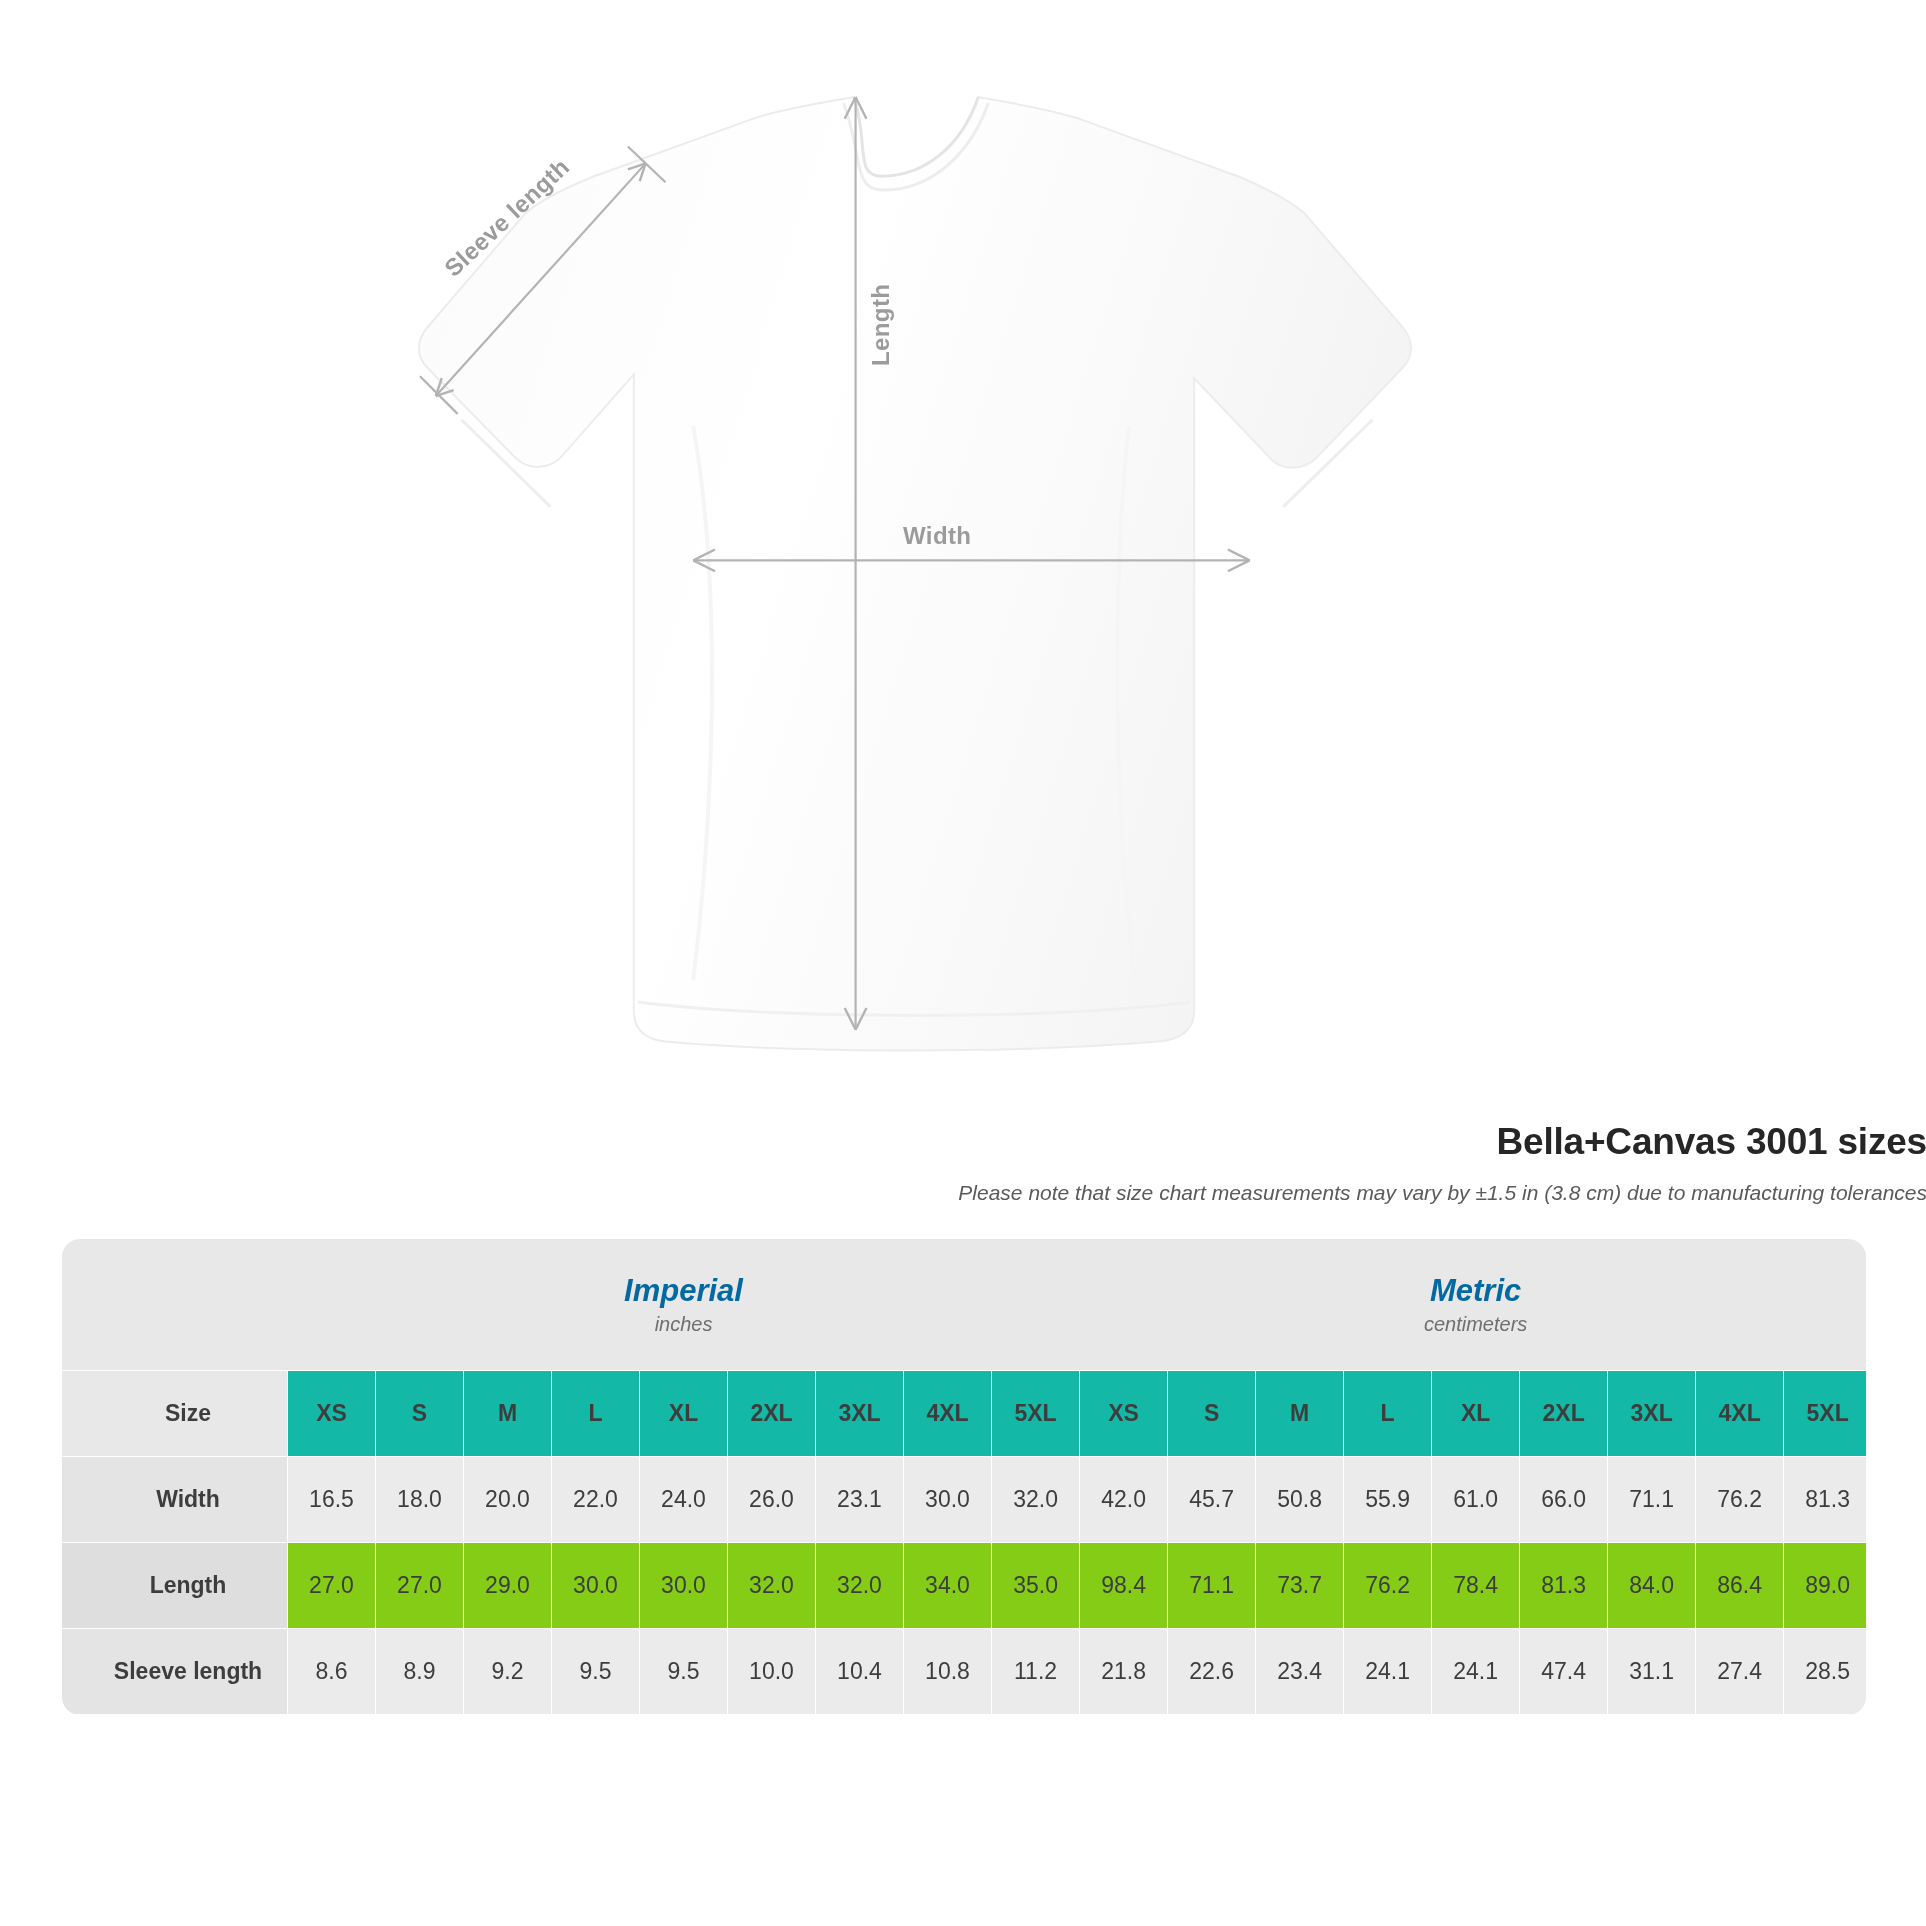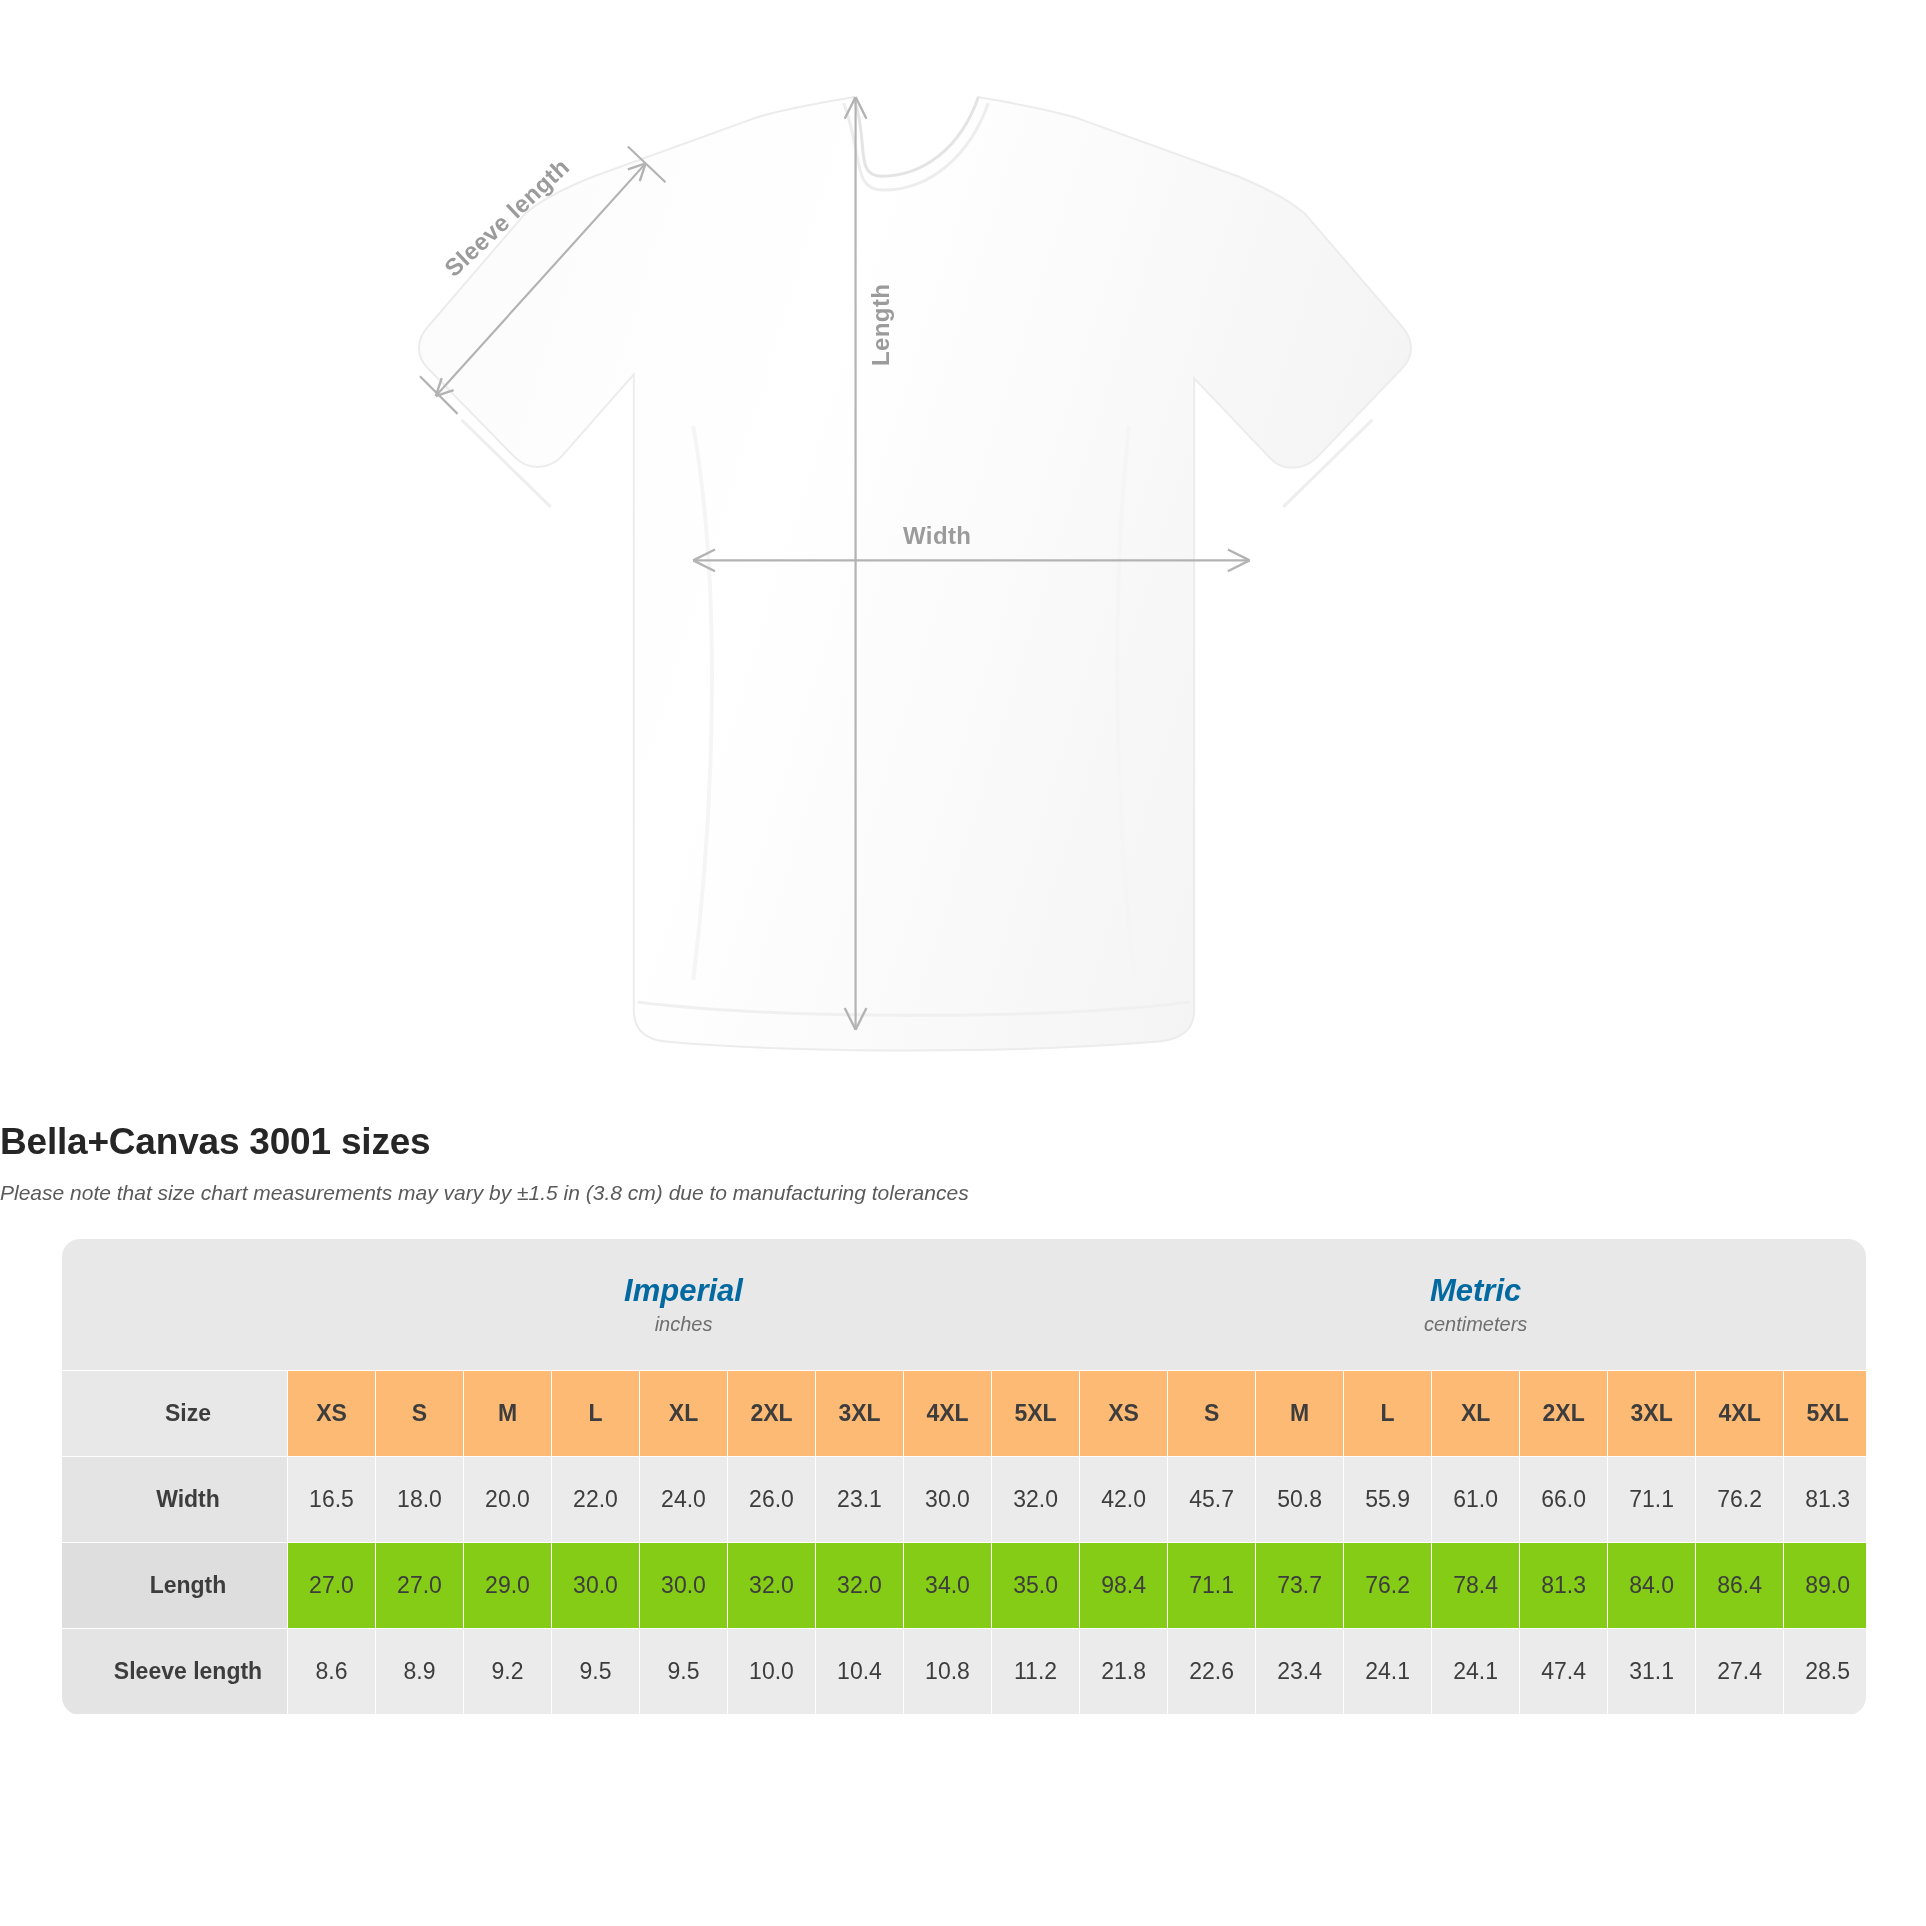--- a/index.html
+++ b/index.html
@@ -52,21 +52,21 @@
     transform: rotate(-90deg);
     transform-origin: left top;
   }
   .lbl-width {
     left: 903px;
     top: 522px;
   }
 
   
   .title-block {
-    text-align: left;
+    text-align: right;
     margin-top: 22px;
   }
   .chart-title {
     font-size: 37px;
     font-weight: bold;
     color: #262626;
     letter-spacing: -0.2px;
   }
   .chart-note {
     margin-top: 18px;
@@ -118,21 +118,21 @@
   .row-head {
     background: #e8e8e8;
     font-weight: bold;
     font-size: 24px;
     color: #4a4a4a;
     width: 226px;
     height: 83px;
     padding-left: 28px;
   }
   .col-head {
-    background: #fdba74;
+    background: #14b8a6;
     font-weight: bold;
     font-size: 24px;
     color: #4a4a4a;
     height: 83px;
   }
   .cell-a {
     background: #84cc16;
     height: 83px;
   }
   .cell-b {

